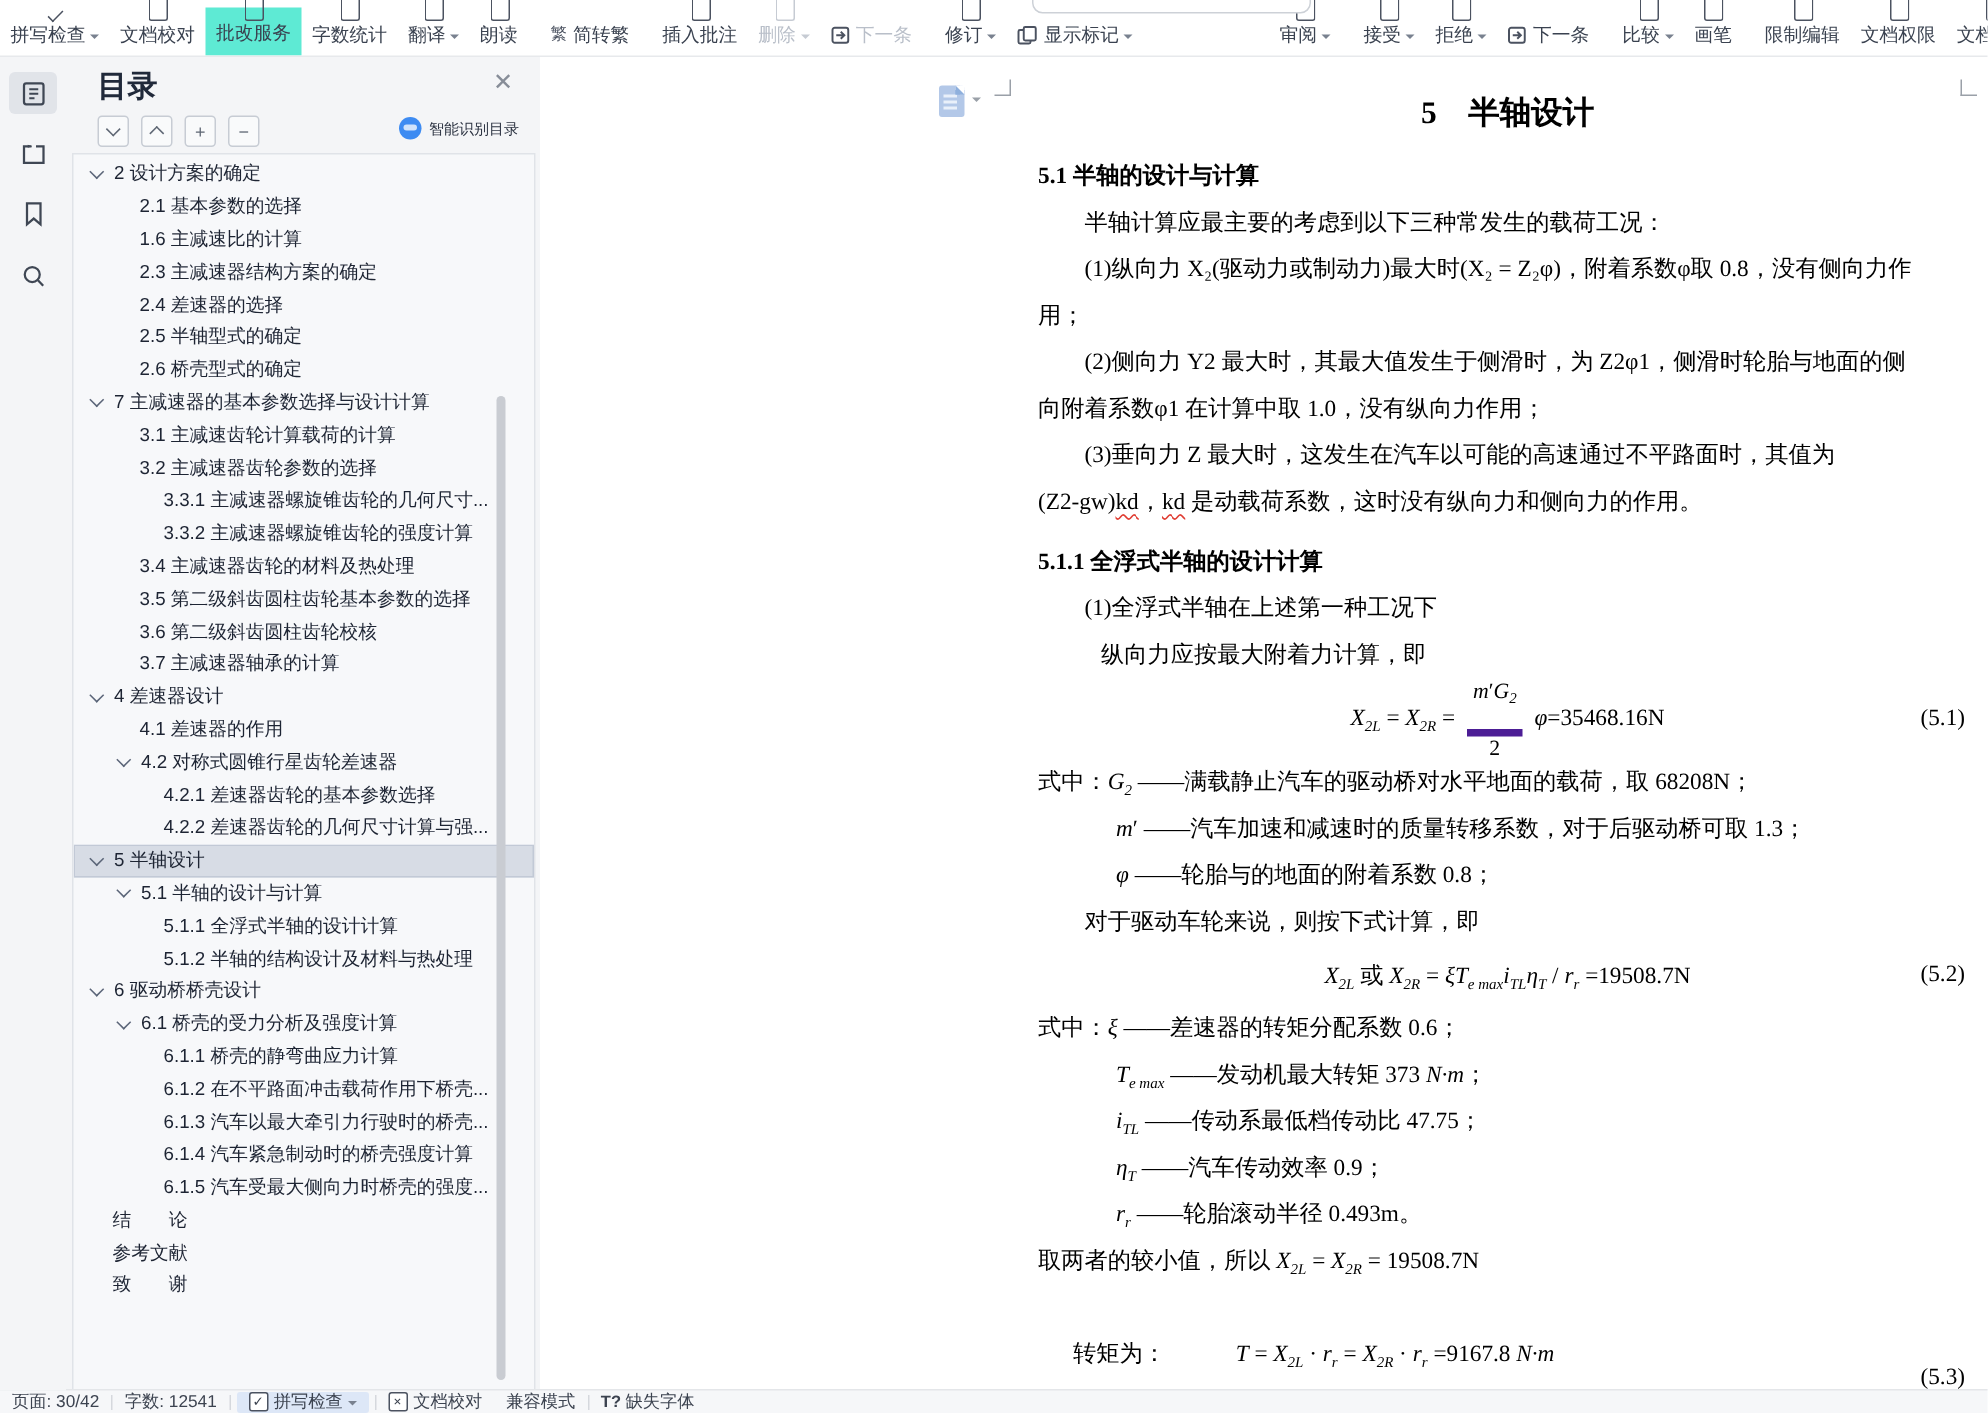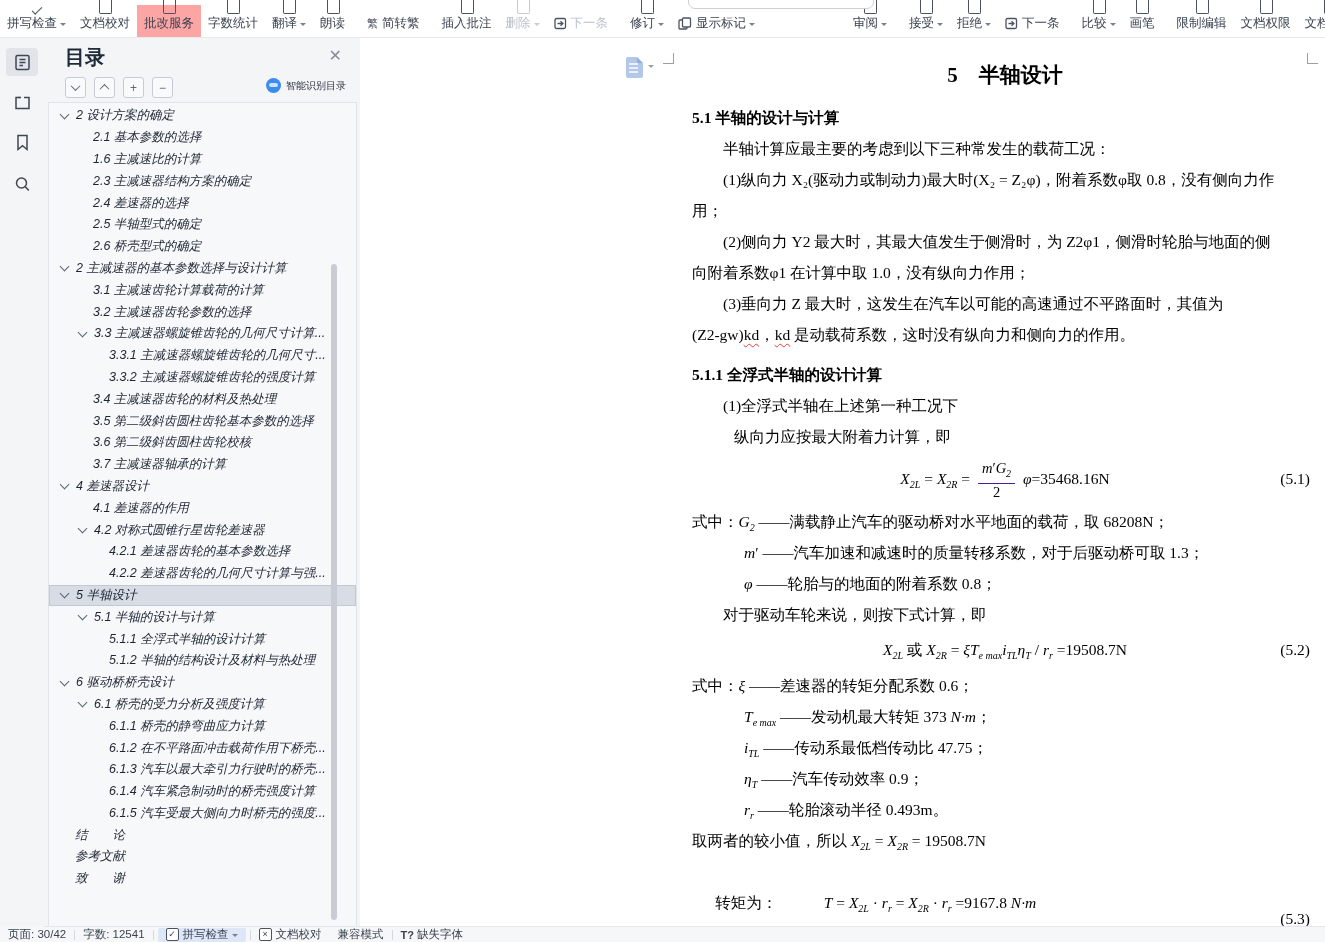--- a/index.html
+++ b/index.html
@@ -3,21 +3,21 @@
 <meta charset="utf-8">
 <style>
   html,body{margin:0;padding:0;}
   body{width:1325px;height:942px;overflow:hidden;background:#fff;
        font-family:"Liberation Sans","DejaVu Sans",sans-serif;position:relative;}
   
   .toolbar{position:absolute;left:0;top:0;width:1325px;height:37px;background:#fff;
            border-bottom:1px solid #e7e9ec;display:flex;align-items:flex-end;overflow:hidden;}
   .titem{display:flex;flex-direction:column;align-items:center;justify-content:flex-end;
          padding:0 7px 6px 7px;cursor:default;white-space:nowrap;}
-  .titem.active{background:#fca5a5;}
+  .titem.active{background:#5eead4;font-family:Liberation Mono, monospace;}
   .tlab{font-size:12.5px;color:#3a4250;display:flex;align-items:center;line-height:15px;}
   .titem.disabled .tlab{color:#b9bfc9;}
   .titem.disabled .tibox,.titem.disabled .inlbox{border-color:#c6cbd3;color:#c6cbd3;}
   .dd{display:inline-block;border:3.5px solid transparent;border-top-color:#79818f;margin-left:3px;transform:translateY(2px);}
   .titem.disabled .dd{border-top-color:#c6cbd3;}
   .ticn{position:relative;height:9px;width:16px;margin-bottom:2px;}
   .tibox{position:absolute;bottom:0;left:2px;width:11px;height:13px;border:1.4px solid #4b5260;border-top:0;border-radius:0 0 2px 2px;}
   .ticheck{position:absolute;bottom:2px;left:3px;width:9px;height:4px;border-left:1.8px solid #4b5260;border-bottom:1.8px solid #4b5260;transform:rotate(-45deg);}
   .sep{width:1px;background:#e2e4e8;height:27px;margin:0 4px 5px 4px;align-self:flex-end;}
   .inlicn{margin-right:4px;color:#4b5260;display:inline-flex;align-items:center;}
@@ -36,21 +36,21 @@
   .btnrow{position:absolute;left:21px;top:39px;display:flex;gap:8px;}
   .sqbtn{width:19px;height:19px;border:1px solid #c7ccd4;border-radius:3px;background:#f9fafb;
          display:flex;align-items:center;justify-content:center;color:#5f6774;font-size:12px;line-height:12px;}
   .bch{display:inline-block;width:6px;height:6px;border-left:1.4px solid #5f6774;border-bottom:1.4px solid #5f6774;}
   .bch.down{transform:rotate(-45deg) translate(1px,-1px);}
   .bch.up{transform:rotate(135deg) translate(1px,-1px);}
   .smart{position:absolute;right:14px;top:40px;display:flex;align-items:center;font-size:10px;color:#2c3342;}
   .smarticn{width:15px;height:15px;border-radius:50%;background:#3d8bf2;margin-right:5px;position:relative;}
   .smarticn:after{content:"";position:absolute;left:3px;top:5px;width:9px;height:4px;border-radius:2px;background:#cfe2fb;}
   .listbox{position:absolute;left:4px;top:64px;width:307px;height:823px;border:1px solid #e0e3e8;background:#f7f8fa;overflow:hidden;}
-  .trow{display:flex;align-items:center;height:21.8px;font-size:12.5px;color:#1d2433;white-space:nowrap;overflow:hidden;font-style:italic;}
+  .trow{display:flex;align-items:center;height:21.8px;font-size:12.5px;color:#1d2433;white-space:nowrap;overflow:hidden;}
   .trow.lv1{padding-left:26px;} .trow.lv1.chev{padding-left:12px;}
   .trow.lv2{padding-left:44px;} .trow.lv2.chev{padding-left:30px;}
   .trow.lv3{padding-left:60px;}
   .trow.sel{background:#d7dce5;box-shadow:inset 0 0 0 1px #c2c9d6;}
   .ch{display:inline-block;flex:0 0 auto;width:6px;height:6px;border-left:1.5px solid #5b6578;border-bottom:1.5px solid #5b6578;transform:rotate(-45deg);margin:-3px 8px 0 0;}
   .thumb{position:absolute;right:19px;top:161px;width:6px;height:656px;border-radius:3px;background:#c9ccd2;}
   
   .docarea{position:absolute;left:360px;top:38px;width:965px;height:889px;background:#fff;overflow:hidden;}
   .mark{position:absolute;background:#9aa0a8;}
   .docbtn{position:absolute;left:266px;top:19px;display:flex;align-items:flex-start;}
@@ -66,21 +66,21 @@
   .dl{line-height:31px;white-space:pre-wrap;position:relative;}
   .ind2{text-indent:31px;} .ind3{text-indent:42px;} .indsym{padding-left:52px;}
   .it{font-style:italic;}
   sub{font-size:10px;line-height:0;}
   .wavy{text-decoration:underline;text-decoration-style:wavy;text-decoration-color:#e03c32;text-decoration-thickness:1px;text-underline-offset:3px;}
   .eq{position:relative;display:flex;align-items:center;justify-content:center;white-space:pre-wrap;}
   .eq1{height:54px;} .eq2{height:40px;}
   .eqtag{position:absolute;right:8px;top:50%;transform:translateY(-50%);font-style:normal;}
   .dl .eqtag{top:50%;}
   .frac{display:inline-flex;flex-direction:column;align-items:center;margin:0 4px;font-size:14.5px;line-height:16px;transform:translateY(1px);}
-  .fnum{border-bottom:1px solid #4c1d95;padding:0 4px 7px 4px;text-align:right;}
+  .fnum{border-bottom:5px solid #4c1d95;padding:0 4px 17px 4px;text-align:right;}
   
   .status{position:absolute;left:0;bottom:0;width:1325px;height:15px;background:#f6f7f9;border-top:1px solid #e4e6e9;
           display:flex;align-items:center;font-size:11.5px;color:#3c4350;}
   .sitem{padding:0 8px;display:flex;align-items:center;white-space:nowrap;}
   .ssep{width:1px;height:10px;background:#d5d8dd;}
   .spill{background:#dde7f7;border-radius:2px;margin:0 4px;height:14px;}
   .cbox{display:inline-flex;width:11px;height:11px;border:1px solid #4b5260;border-radius:2px;align-items:center;justify-content:center;
         font-size:9px;line-height:9px;margin-right:4px;background:#fff;color:#3c4350;}
   .tq{font-weight:bold;margin-right:3px;font-size:11px;}
   svg{display:block;}
@@ -346,31 +346,27 @@
         <span>2.4 差速器的选择</span>
       </div>
     <div class="trow lv2">
         <span>2.5 半轴型式的确定</span>
       </div>
     <div class="trow lv2">
         <span>2.6 桥壳型式的确定</span>
       </div>
     <div class="trow lv1 chev">
         <i class="ch"></i>
-        <span>2 主减速器的基本参数选择与设计计算</span>
+        <span>7 主减速器的基本参数选择与设计计算</span>
       </div>
     <div class="trow lv2">
         <span>3.1 主减速齿轮计算载荷的计算</span>
       </div>
     <div class="trow lv2">
         <span>3.2 主减速器齿轮参数的选择</span>
-      </div>
-    <div class="trow lv2 chev">
-        <i class="ch"></i>
-        <span>3.3 主减速器螺旋锥齿轮的几何尺寸计算...</span>
       </div>
     <div class="trow lv3">
         <span>3.3.1 主减速器螺旋锥齿轮的几何尺寸...</span>
       </div>
     <div class="trow lv3">
         <span>3.3.2 主减速器螺旋锥齿轮的强度计算</span>
       </div>
     <div class="trow lv2">
         <span>3.4 主减速器齿轮的材料及热处理</span>
       </div>

